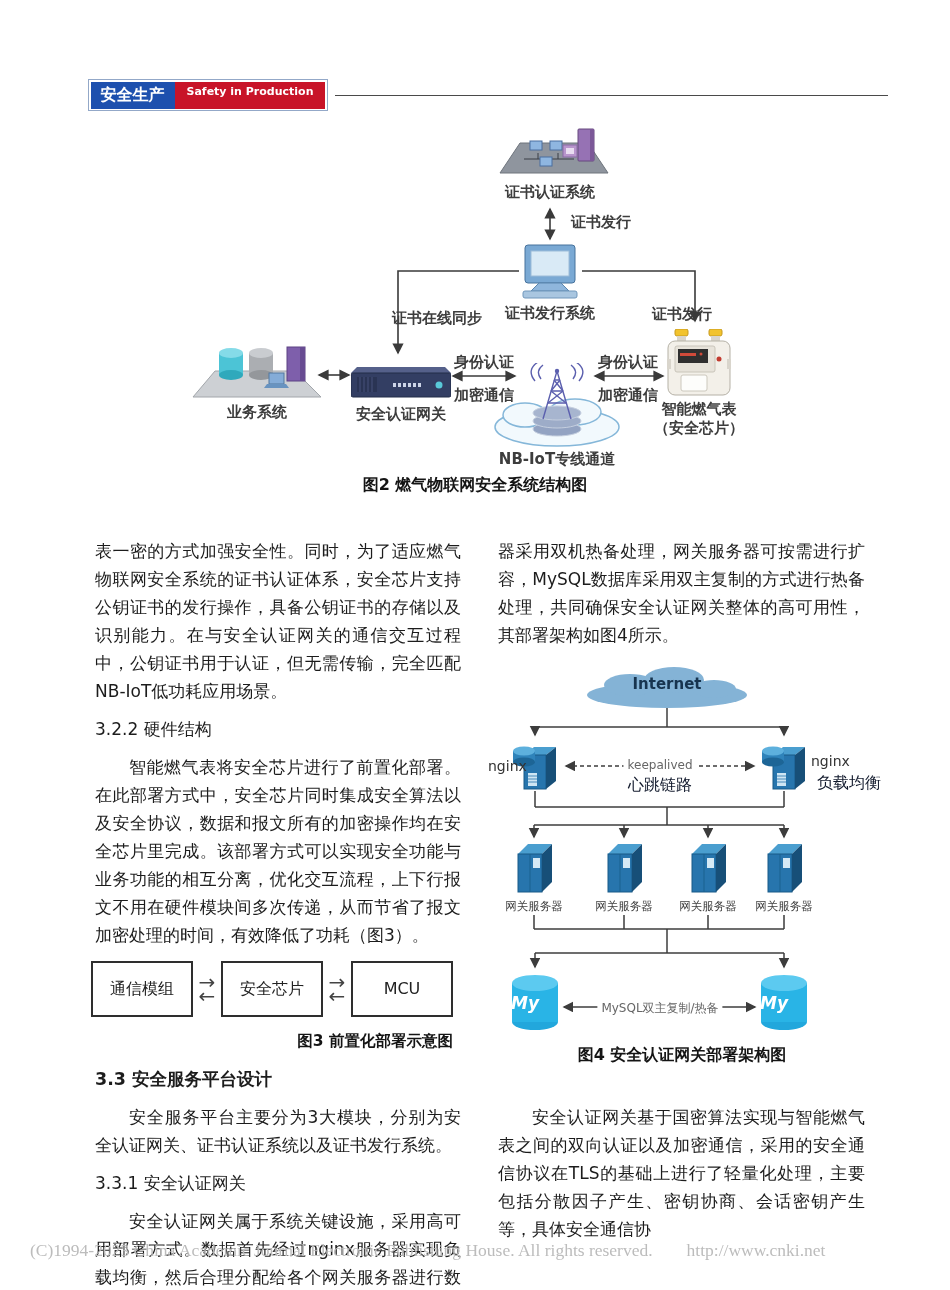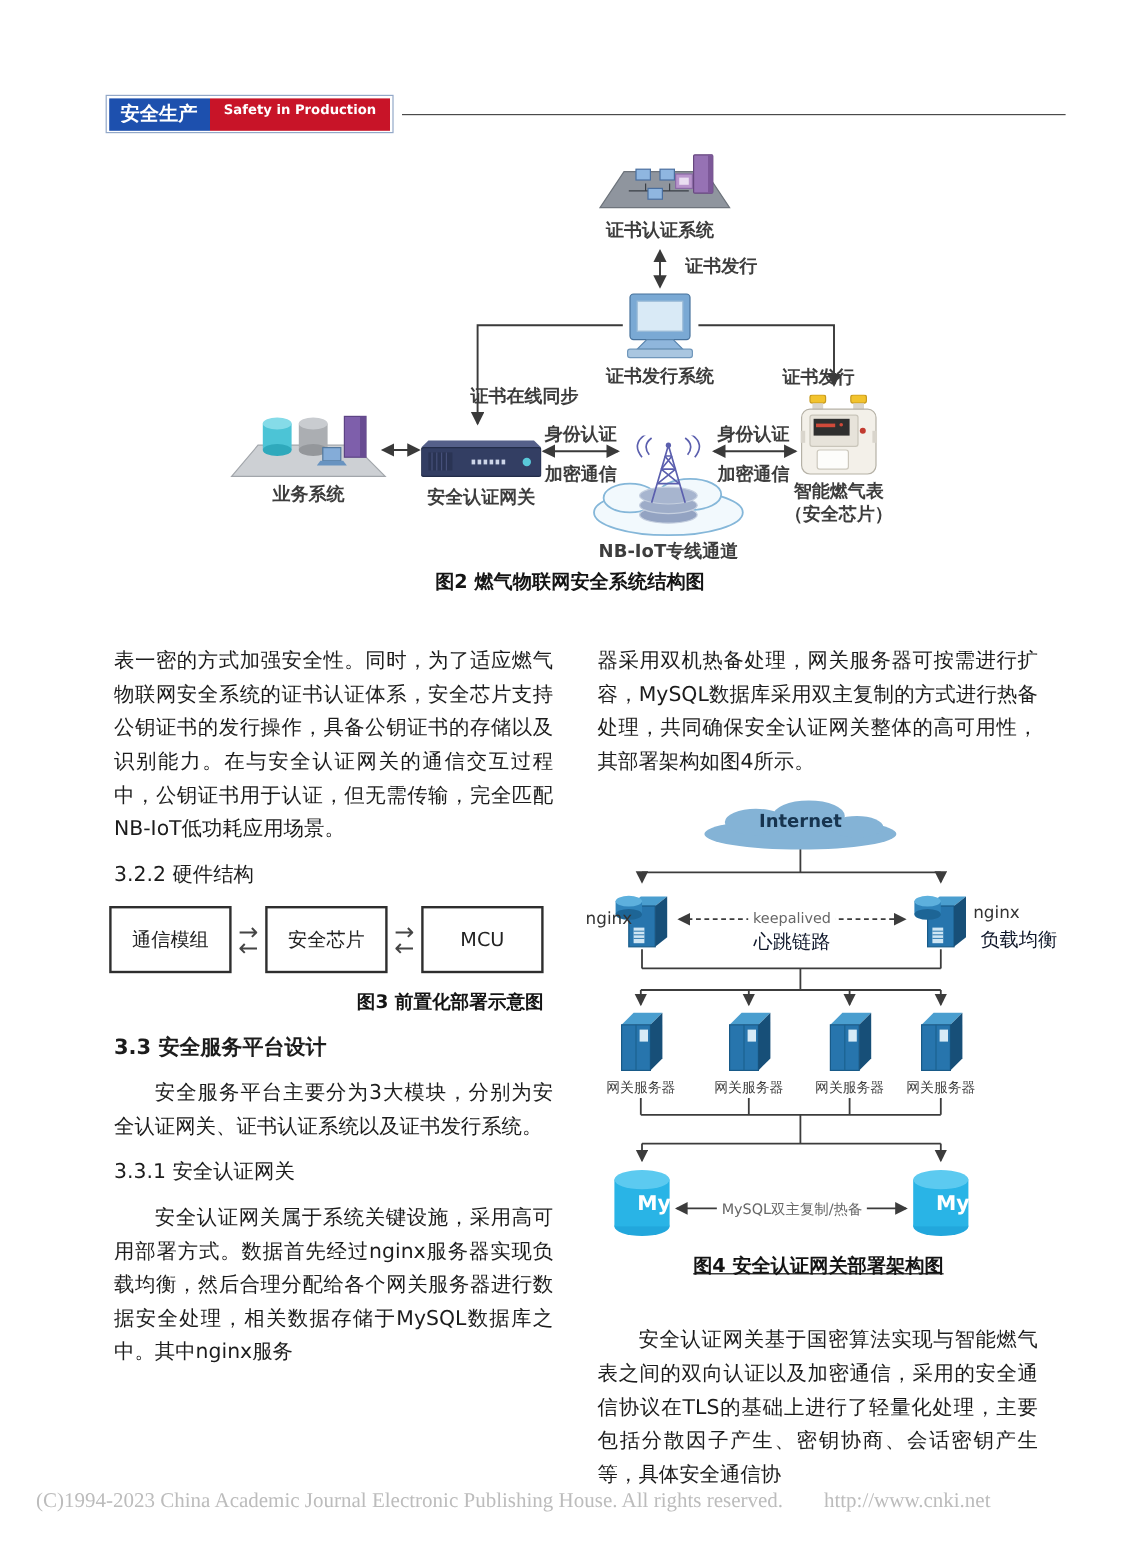--- a/index.html
+++ b/index.html
@@ -38,24 +38,24 @@
   .fig4{position:relative;width:388px;height:416px;margin-top:14px;font-size:12px;line-height:normal;text-align:left;}
   .fig4 .overlay{position:absolute;left:0;top:0;}
   .f4icon{position:absolute;}
   .f4lbl{position:absolute;white-space:nowrap;color:#3f3f3f;}
   .f4lbl.center{transform:translateX(-50%);}
   .lbl-nginx{font-size:14px;color:#333;}
   .lbl-sub{font-size:16px;color:#0f172a;text-align:right;}
   .lbl-online{font-size:12px;color:#666;background:#fff;padding:0 4px;}
   .lbl-gw{font-size:11.5px;transform:translateX(-50%);}
   .internet-lbl{position:absolute;font-size:15px;font-weight:bold;color:#17344f;transform:translateX(-50%);}
-  .mytxt{position:absolute;left:0;top:20px;width:100%;text-align:right;color:#fff;
-         font-weight:bold;font-size:17px;}
+  .mytxt{position:absolute;left:0;top:20px;width:100%;text-align:left;color:#fff;
+         font-weight:bold;font-size:17px;font-style:italic;}
   .fig4-cap{position:absolute;left:0;top:382px;width:100%;text-align:center;
-            font-weight:bold;font-size:16px;color:#141414;text-decoration:underline;}
+            font-weight:bold;font-size:16px;color:#141414;}
   .fig4-wrap-p{margin-top:24px !important;}
   
   .footer{position:absolute;left:86px;top:1222px;display:flex;align-items:center;}
   .page-num{font-size:20px;font-weight:bold;color:#9a1b20;}
   .foot-div{width:1px;height:17px;background:#aaa;margin:0 12px;}
   .journal{font-size:13px;font-weight:bold;color:#111;letter-spacing:.3px;}
   .watermark{position:absolute;left:30px;top:1240px;width:900px;display:flex;gap:34px;
              font-family:"Liberation Serif","DejaVu Serif",serif;font-size:17.5px;
              color:#bcbcbc;white-space:nowrap;}
 </style>
@@ -106,21 +106,21 @@
 
     <div class="f2lbl" style="left:516px;top:100px">证书发行</div>
 
     <svg class="f2icon" style="left:430px;top:130px" width="70" height="58">
       <rect x="10" y="2" width="50" height="38" rx="3" fill="#7aa9d4" stroke="#47729c"></rect>
       <rect x="16" y="8" width="38" height="25" fill="#d9eaf6" stroke="#9cbcd8"></rect>
       <polygon points="24,40 46,40 54,48 16,48" fill="#8fb6dc" stroke="#5a85ad"></polygon>
       <rect x="8" y="48" width="54" height="7" rx="2" fill="#a9c6e0" stroke="#7097bb"></rect>
     </svg>
     <div class="f2lbl" style="left:465px;top:191px">证书发行系统</div>
-    <div class="f2lbl" style="left:352px;top:208px">证书在线同步</div>
+    <div class="f2lbl" style="left:352px;top:196px">证书在线同步</div>
     <div class="f2lbl" style="left:597px;top:192px">证书发行</div>
 
     <svg class="f2icon" style="left:106px;top:228px" width="132" height="58">
       <polygon points="24,30 104,30 130,56 2,56" fill="#cdd0d4" stroke="#a2a6ab"></polygon>
       <rect x="28" y="12" width="24" height="22" fill="#4cc4d6"></rect>
       <ellipse cx="40" cy="12" rx="12" ry="5" fill="#85dbe8"></ellipse>
       <ellipse cx="40" cy="34" rx="12" ry="5" fill="#2fa9bc"></ellipse>
       <rect x="58" y="12" width="24" height="22" fill="#abaeb2"></rect>
       <ellipse cx="70" cy="12" rx="12" ry="5" fill="#c9ccd0"></ellipse>
       <ellipse cx="70" cy="34" rx="12" ry="5" fill="#94979b"></ellipse>
@@ -189,20 +189,21 @@
     </svg>
     <div class="f2lbl" style="left:614px;top:287px">智能燃气表</div>
     <div class="f2lbl" style="left:614px;top:306px">（安全芯片）</div>
 
     <div class="f2cap">图2 燃气物联网安全系统结构图</div>
   </div>
 
   <div class="col col-left">
     <p>表一密的方式加强安全性。同时，为了适应燃气物联网安全系统的证书认证体系，安全芯片支持公钥证书的发行操作，具备公钥证书的存储以及识别能力。在与安全认证网关的通信交互过程中，公钥证书用于认证，但无需传输，完全匹配NB-IoT低功耗应用场景。</p>
     <p class="subhead">3.2.2 硬件结构</p>
+    <p class="indent">智能燃气表将安全芯片进行了前置化部署。在此部署方式中，安全芯片同时集成安全算法以及安全协议，数据和报文所有的加密操作均在安全芯片里完成。该部署方式可以实现安全功能与业务功能的相互分离，优化交互流程，上下行报文不用在硬件模块间多次传递，从而节省了报文加密处理的时间，有效降低了功耗（图3）。</p>
 
     <div class="fig3">
       <div class="fig3-row">
         <div class="f3box">通信模组</div>
         <div class="f3arr">
           <span>→</span>
           <span>←</span>
         </div>
         <div class="f3box">安全芯片</div>
         <div class="f3arr">

